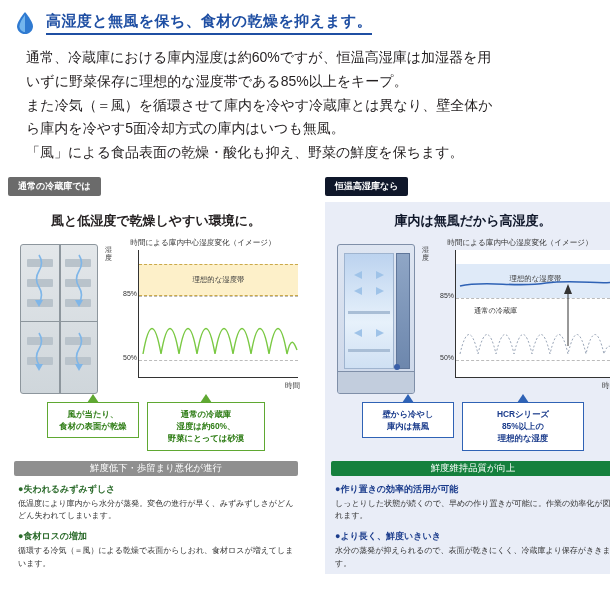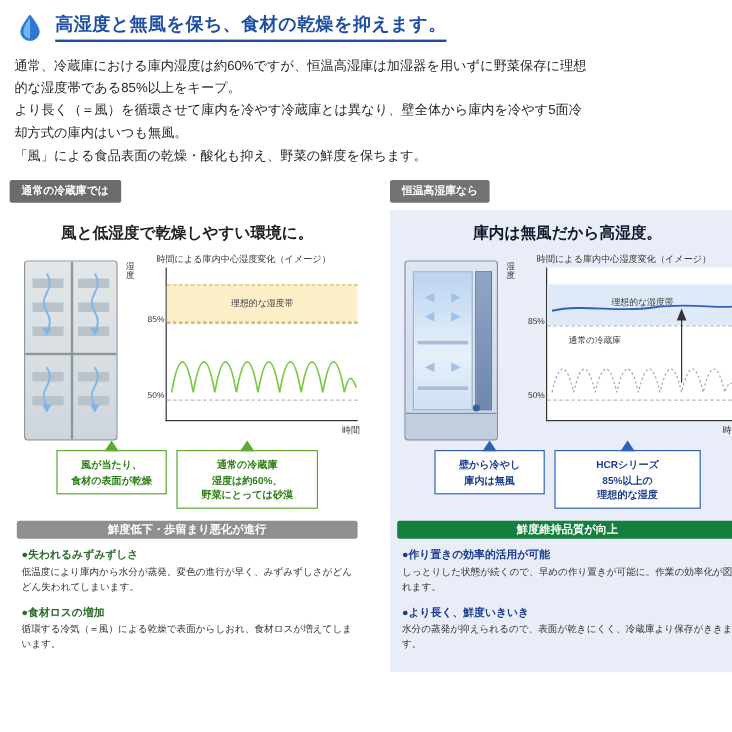--- a/index.html
+++ b/index.html
@@ -14,34 +14,34 @@
   .page { position:relative; width:507px; height:610px; }
 
   
   .header { display:flex; align-items:center; padding:10px 12px 4px 12px; }
   .drop-icon { width:26px; height:26px; flex:0 0 26px; margin-right:8px; position:relative; }
   .header-title {
     font-size:15px; font-weight:bold; color:#1f4fa3; letter-spacing:.4px;
     border-bottom:2px solid #1f4fa3; padding-bottom:2px; line-height:1.3;
   }
   .lead {
-    font-size:11px; line-height:1.7; color:#231f20;
-    padding:6px 12px 0 12px;
+    font-size:14px; line-height:1.7; color:#231f20;
+    padding:6px 12px 0 26px;
   }
   .lead p { margin:0; }
 
   
   .compare { display:flex; margin-top:10px; padding:0 8px; gap:21px; }
   .col { width:296px; position:relative; }
   .col-head {
     font-size:9px; color:#ffffff; font-weight:bold;
     padding:3px 10px; display:inline-block; border-radius:2px;
   }
   .col-head.left { background:#6b6b6b; }
-  .col-head.right { background:#737373; }
+  .col-head.right { background:#0f172a; }
   .col-body { margin-top:6px; padding:8px 6px 10px 6px; min-height:300px; }
   .col-body.right { background:#e9edf7; }
   .col-title { text-align:center; font-size:13px; font-weight:bold; margin:2px 0 8px 0; }
   .col-title.right { color:#0f172a; }
 
   .row { display:flex; gap:4px; }
 
   
   .fridge { width:96px; position:relative; }
   .fridge-left { }
@@ -108,21 +108,21 @@
   .callout.blue.wide { width:122px; }
   .cal-arrow {
     position:absolute; top:-9px; left:50%; margin-left:-6px; width:0; height:0;
     border-left:6px solid transparent; border-right:6px solid transparent;
     border-bottom:9px solid #5fa832;
   }
   .cal-arrow.blue { border-bottom-color:#2f62b5; }
 
   
   .bar {
-    margin-top:10px; font-size:9.4px; font-weight:bold; color:#ffffff;
+    margin-top:10px; font-size:9.4px; font-weight:normal; color:#ffffff;
     text-align:center; padding:1px 0; border-radius:2px;
   }
   .bar.grey { background:#8f8f8f; }
   .bar.blue { background:#15803d; }
   .blk { margin-top:7px; padding:0 4px; }
   .blk h4 { margin:0 0 2px 0; font-size:9px; color:#2b6b2b; font-weight:bold; }
   .blk.b h4 { color:#1b3c8c; }
   .blk p { margin:0 0 6px 0; font-size:8px; line-height:1.6; color:#333; }
 
   .footer-band { position:absolute; left:0; bottom:0; width:610px; height:36px; background:#ffffff; }
@@ -137,21 +137,21 @@
       <svg width="26" height="26" viewBox="0 0 26 26">
         <path d="M13 2 C13 2 5 11.5 5 16.2 C5 20.6 8.6 24 13 24 C17.4 24 21 20.6 21 16.2 C21 11.5 13 2 13 2 Z" fill="#2f7ad1"></path>
         <path d="M13 5 C13 5 7.5 12 7.5 16.2 C7.5 19.4 10 22 13 22 Z" fill="#7fc0f2" opacity=".85"></path>
       </svg>
     </div>
     <div class="header-title">高湿度と無風を保ち、食材の乾燥を抑えます。</div>
   </div>
 
   <div class="lead">
     <p>通常、冷蔵庫における庫内湿度は約60%ですが、恒温高湿庫は加湿器を用いずに野菜保存に理想的な湿度帯である85%以上をキープ。</p>
-    <p>より長く（＝風）を循環させて庫内を冷やす冷蔵庫とは異なり、壁全体から庫内を冷やす5面冷却方式の庫内はいつも無風。</p>
+    <p>また冷気（＝風）を循環させて庫内を冷やす冷蔵庫とは異なり、壁全体から庫内を冷やす5面冷却方式の庫内はいつも無風。</p>
     <p>「風」による食品表面の乾燥・酸化も抑え、野菜の鮮度を保ちます。</p>
   </div>
 
   <div class="compare">
 
     <div class="col">
       <div class="col-head left">通常の冷蔵庫では</div>
       <div class="col-body">
         <div class="col-title">風と低湿度で乾燥しやすい環境に。</div>
 

